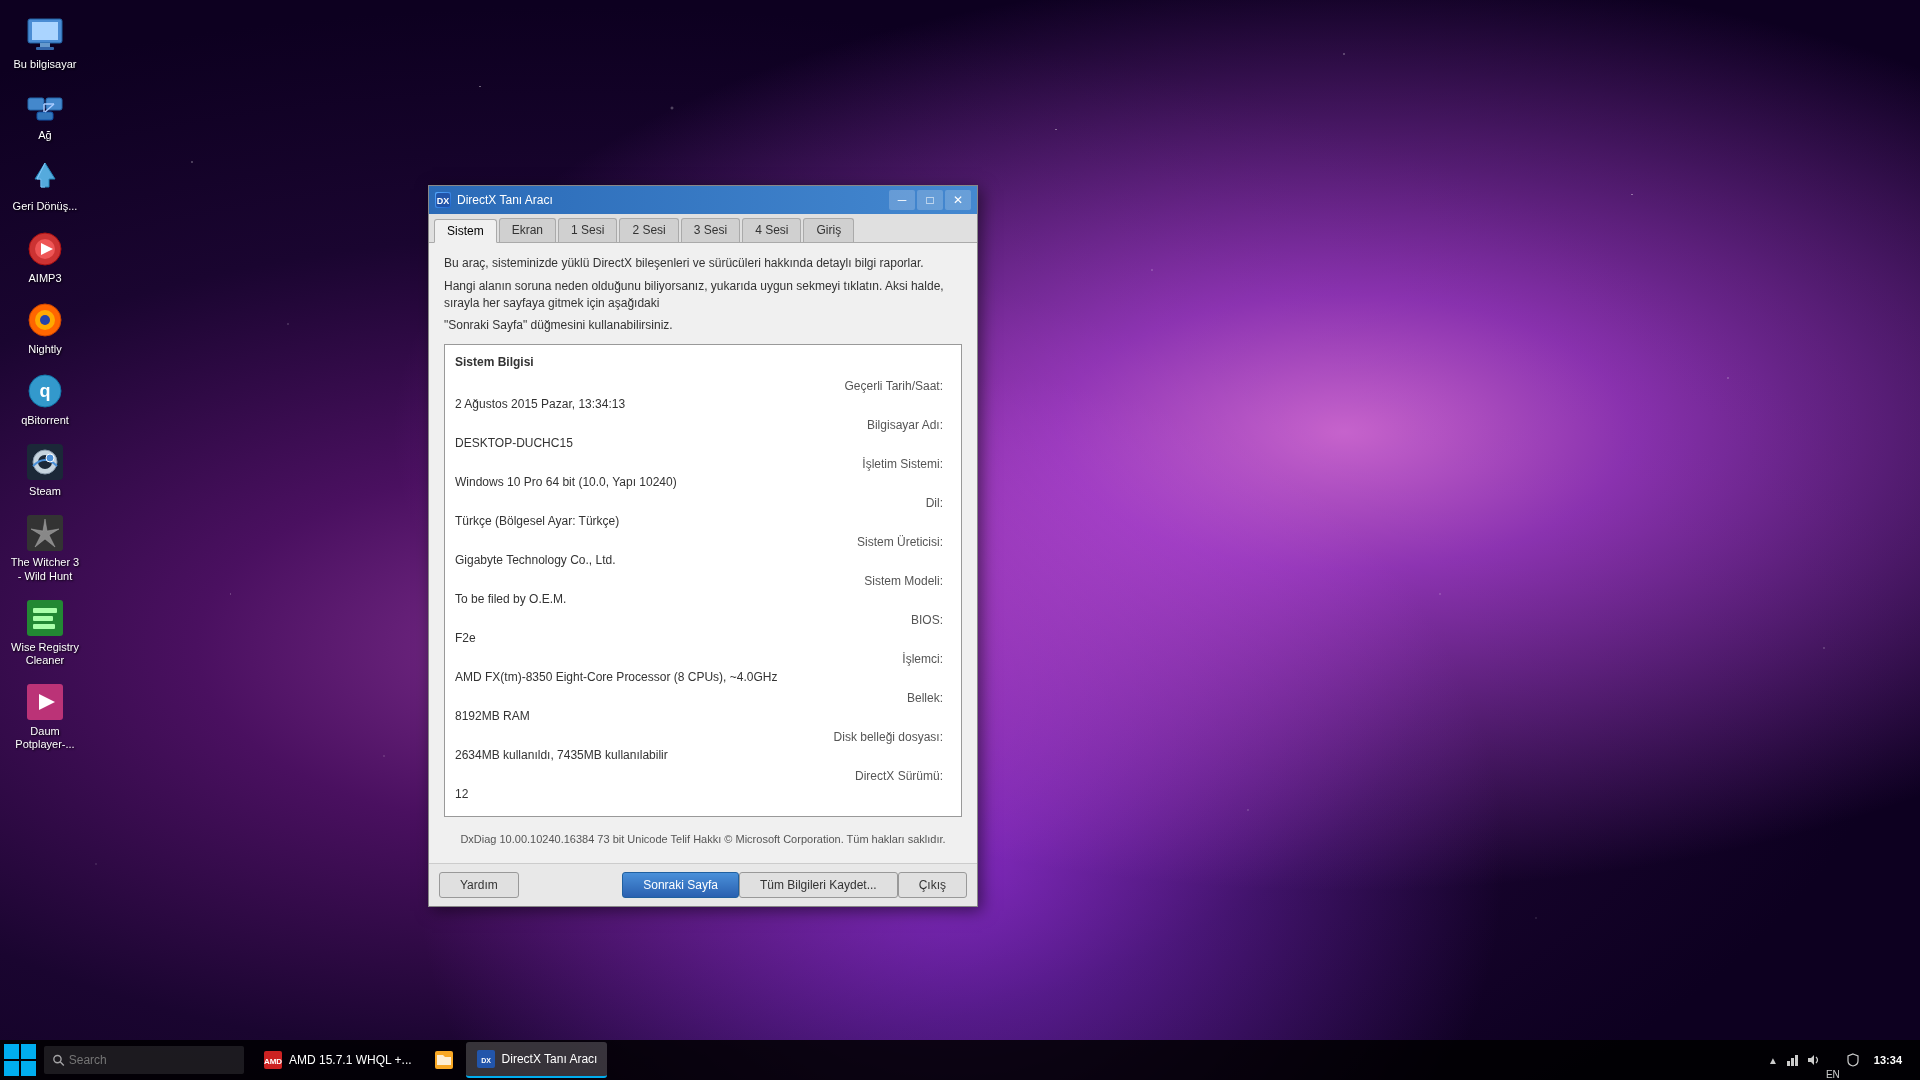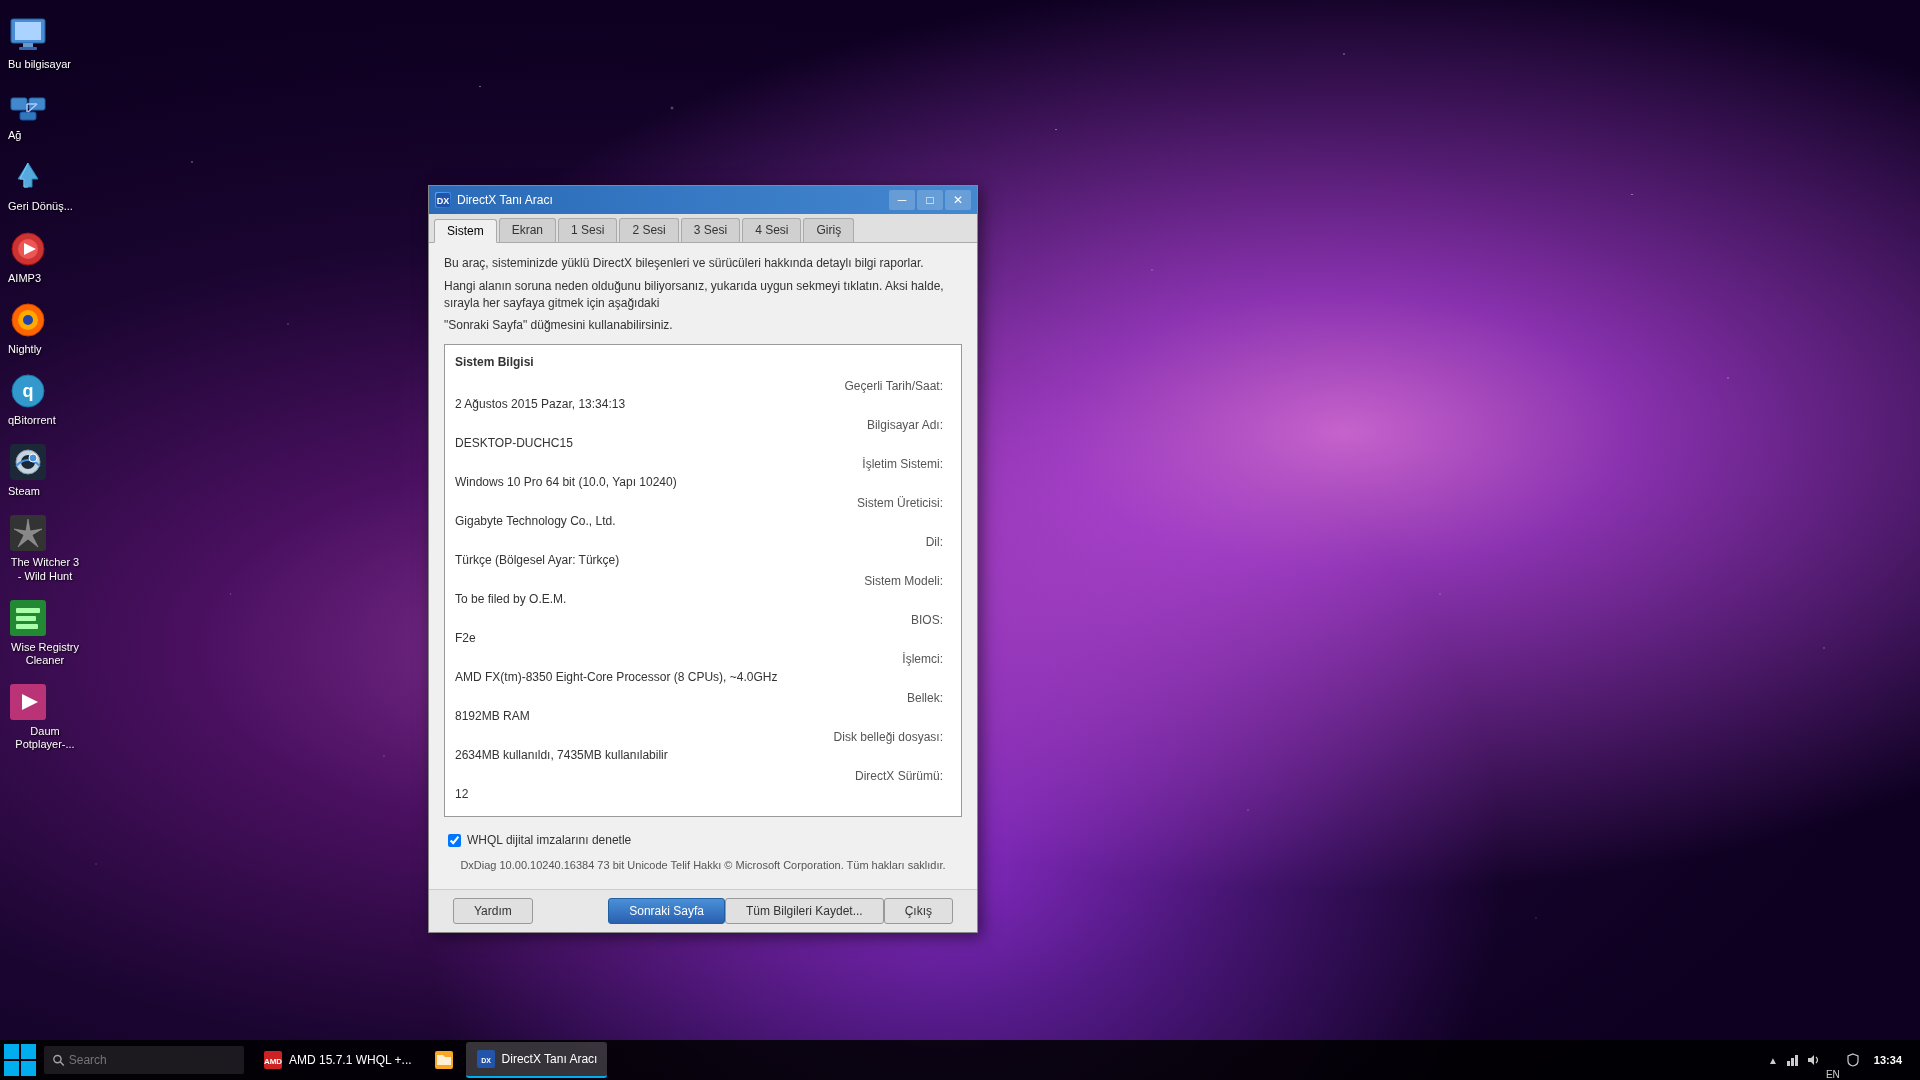--- a/index.html
+++ b/index.html
@@ -64,21 +64,21 @@
       flex-direction: column;
       align-items: center;
       padding-top: 10px;
       gap: 5px;
     }
 
     .desktop-icon {
       width: 80px;
       display: flex;
       flex-direction: column;
-      align-items: flex-start;
+      align-items: center;
       padding: 5px 3px;
       cursor: pointer;
       border-radius: 3px;
     }
 
     .desktop-icon .icon-img {
       width: 40px;
       height: 40px;
       display: flex;
       align-items: center;
@@ -378,21 +378,21 @@
       font-size: 11px;
       color: #555;
       text-align: center;
       padding: 6px 0;
     }
 
     .dialog-footer {
       display: flex;
       justify-content: space-between;
       align-items: flex-end;
-      padding: 8px 24px;
+      padding: 8px 10px;
       background: #e8e8e8;
       border-top: 1px solid #ccc;
       gap: 8px;
     }
 
     .footer-btn {
       padding: 5px 20px;
       background: #e0e0e0;
       border: 1px solid #999;
       border-radius: 3px;
@@ -579,28 +579,28 @@
         </div>
         <div class="info-row">
           <span class="info-label">Bilgisayar Adı:</span>
           <span class="info-value">DESKTOP-DUCHC15</span>
         </div>
         <div class="info-row">
           <span class="info-label">İşletim Sistemi:</span>
           <span class="info-value">Windows 10 Pro 64 bit (10.0, Yapı 10240)</span>
         </div>
         <div class="info-row">
+          <span class="info-label">Dil:</span>
+          <span class="info-value">Türkçe (Bölgesel Ayar: Türkçe)</span>
+        </div>
+        <div class="info-row">
           <span class="info-label">Sistem Üreticisi:</span>
           <span class="info-value">Gigabyte Technology Co., Ltd.</span>
         </div>
         <div class="info-row">
-          <span class="info-label">Dil:</span>
-          <span class="info-value">Türkçe (Bölgesel Ayar: Türkçe)</span>
-        </div>
-        <div class="info-row">
           <span class="info-label">Sistem Modeli:</span>
           <span class="info-value">To be filed by O.E.M.</span>
         </div>
         <div class="info-row">
           <span class="info-label">BIOS:</span>
           <span class="info-value">F2e</span>
         </div>
         <div class="info-row">
           <span class="info-label">İşlemci:</span>
           <span class="info-value">AMD FX(tm)-8350 Eight-Core Processor       (8 CPUs), ~4.0GHz</span>
@@ -612,24 +612,20 @@
         <div class="info-row">
           <span class="info-label">Disk belleği dosyası:</span>
           <span class="info-value">2634MB kullanıldı, 7435MB kullanılabilir</span>
         </div>
         <div class="info-row">
           <span class="info-label">DirectX Sürümü:</span>
           <span class="info-value">12</span>
         </div>
       </div>
 
-      <div class="checkbox-area">
-        <input type="checkbox" checked="" style="">
-        <span>WHQL dijital imzalarını denetle</span>
-      </div>
 
       <p class="footer-text">DxDiag 10.00.10240.16384 73 bit Unicode  Telif Hakkı © Microsoft Corporation. Tüm hakları saklıdır.</p>
     </div>
 
     <div class="dialog-footer">
       <button class="footer-btn">Yardım</button>
       <div class="footer-btns-right">
         <button class="footer-btn primary">Sonraki Sayfa</button>
         <button class="footer-btn">Tüm Bilgileri Kaydet...</button>
         <button class="footer-btn">Çıkış</button>

